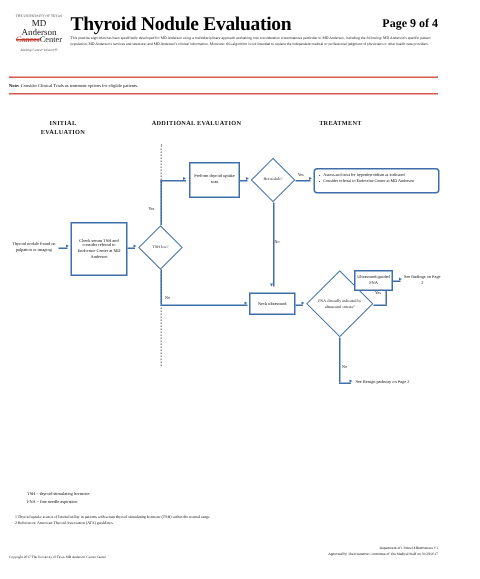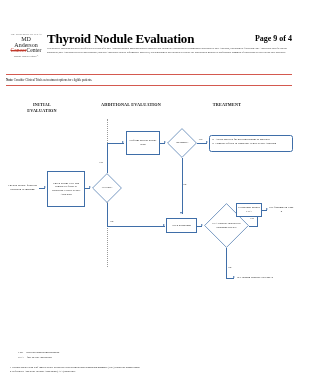--- a/index.html
+++ b/index.html
@@ -4,21 +4,21 @@
 <style>
   html,body{margin:0;padding:0;}
   body{
     width:298px;height:386px;
     background:#ffffff;
     font-family:"Liberation Serif", serif;
     color:#000;
     overflow:hidden;
     position:relative;
   }
-  .page{position:absolute;inset:0;margin-top:23px;}
+  .page{position:absolute;inset:0;}
 
   
   .header{position:absolute;left:0;top:0;width:298px;height:50px;}
   .logo{position:absolute;left:9px;top:10px;width:34px;text-align:center;line-height:1;}
   .logo .l1{font-size:2.2px;letter-spacing:.1px;color:#333;display:block;}
   .logo .l2{font-size:6px;font-family:"Liberation Serif",serif;color:#1a1a1a;display:block;margin-top:.5px;}
   .logo .l3{font-size:5.6px;color:#1a1a1a;display:block;margin-top:.3px;white-space:nowrap;}
   .logo .strike{color:#c0392b;text-decoration:line-through;text-decoration-color:#c0392b;}
   .logo .l4{font-size:2.4px;color:#555;display:block;margin-top:2.5px;font-style:italic;}
 

